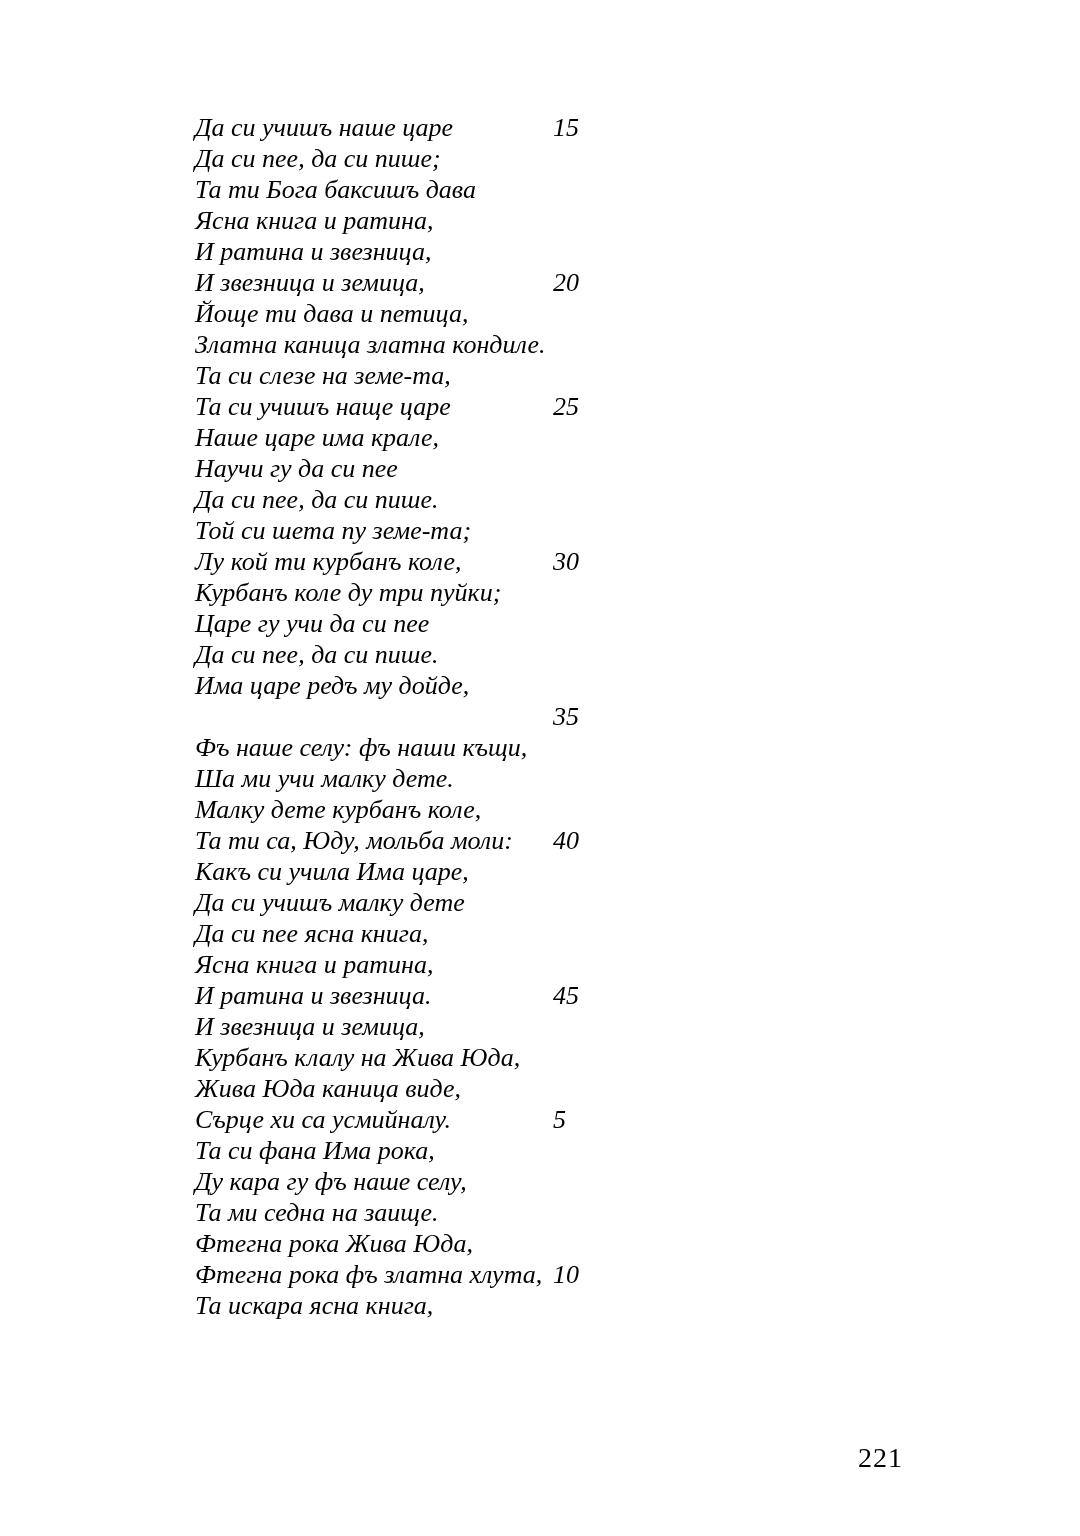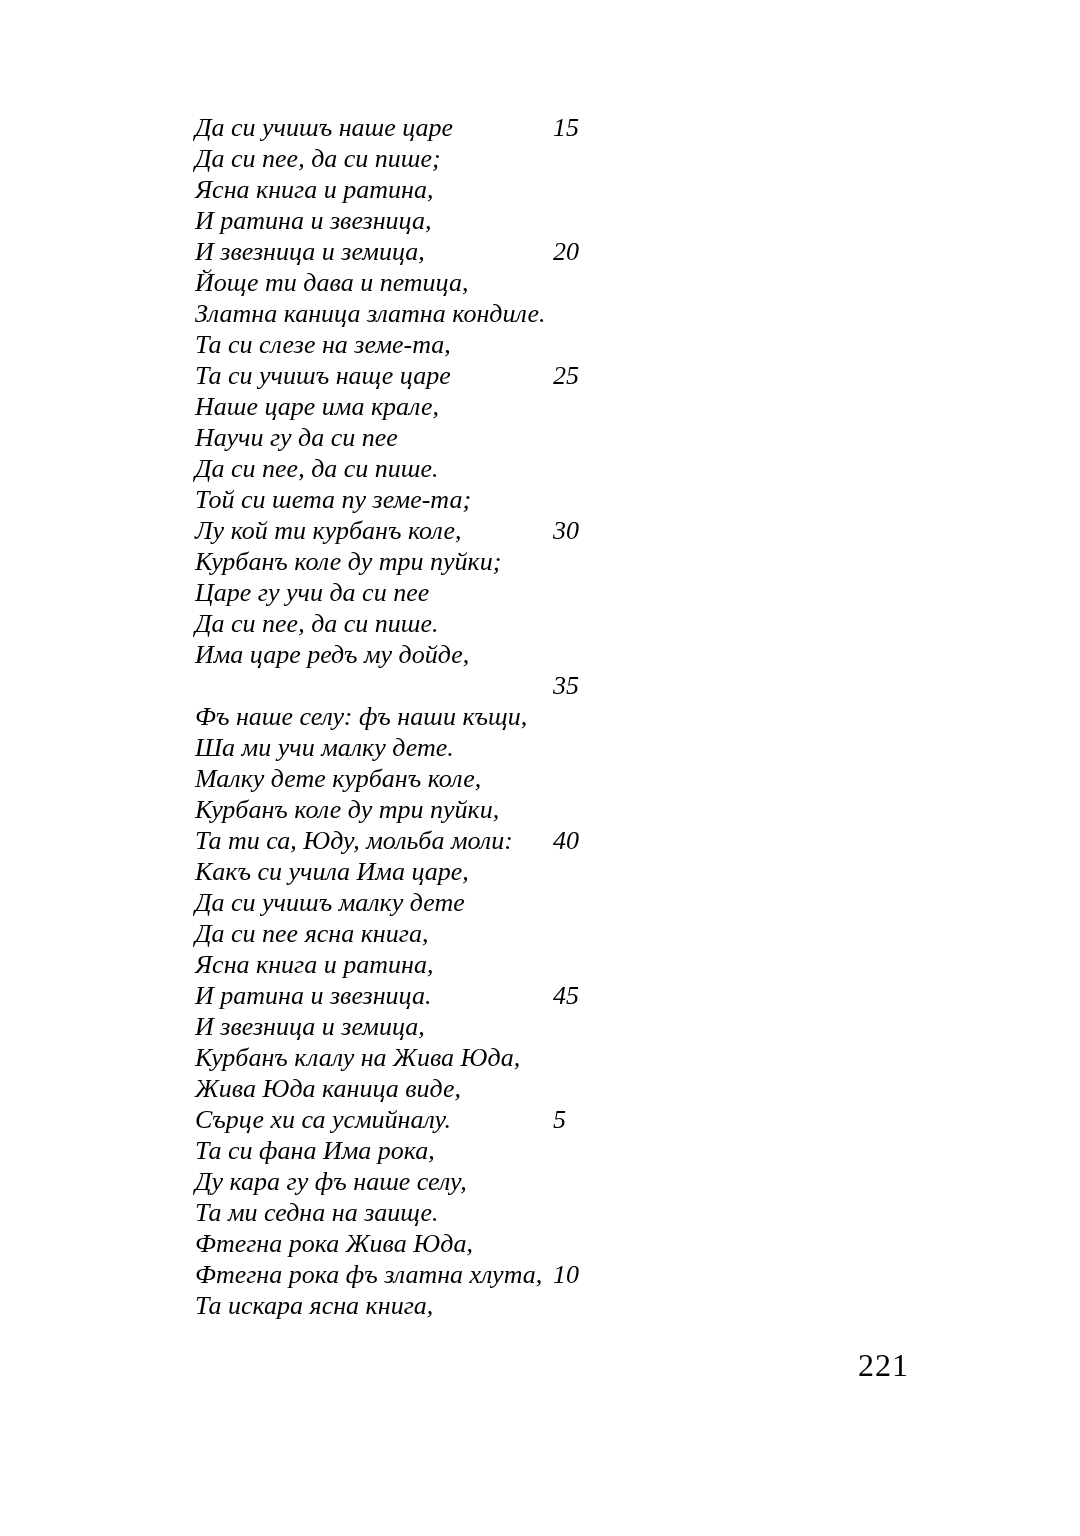--- a/index.html
+++ b/index.html
@@ -37,40 +37,44 @@
   .verse-num {
     margin-left: auto;
     width: 62px;
     flex-shrink: 0;
     text-align: left;
     font-style: italic;
   }
   .page-number {
     position: absolute;
     left: 858px;
-    top: 1347px;
-    font-size: 32px;
+    top: 1442px;
+    font-size: 28px;
     font-style: normal;
     letter-spacing: 1px;
   }
 </style>
 </head>
 <body>
 
 <div class="page">
   <div class="poem" id="poem">
       <div class="verse-row">
         <span class="verse-text">Да си учишъ наше царе</span>
         <span class="verse-num">15</span>
       </div>
       <div class="verse-row">
         <span class="verse-text">Да си пее, да си пише;</span>
         <span class="verse-num"></span>
       </div>
       <div class="verse-row">
+        <span class="verse-text">Та ти Бога баксишъ дава</span>
+        <span class="verse-num"></span>
+      </div>
+      <div class="verse-row">
         <span class="verse-text">Ясна книга и ратина,</span>
         <span class="verse-num"></span>
       </div>
       <div class="verse-row">
         <span class="verse-text">И ратина и звезница,</span>
         <span class="verse-num"></span>
       </div>
       <div class="verse-row">
         <span class="verse-text">И звезница и земица,</span>
         <span class="verse-num">20</span>
@@ -133,24 +137,20 @@
       <div class="verse-row">
         <span class="verse-text">Фъ наше селу: фъ наши къщи,</span>
         <span class="verse-num"></span>
       </div>
       <div class="verse-row">
         <span class="verse-text">Ша ми учи малку дете.</span>
         <span class="verse-num"></span>
       </div>
       <div class="verse-row">
         <span class="verse-text">Малку дете курбанъ коле,</span>
-        <span class="verse-num"></span>
-      </div>
-      <div class="verse-row">
-        <span class="verse-text">Курбанъ коле ду три пуйки,</span>
         <span class="verse-num"></span>
       </div>
       <div class="verse-row">
         <span class="verse-text">Та ти са, Юду, мольба моли:</span>
         <span class="verse-num">40</span>
       </div>
       <div class="verse-row">
         <span class="verse-text">Какъ си учила Има царе,</span>
         <span class="verse-num"></span>
       </div>

